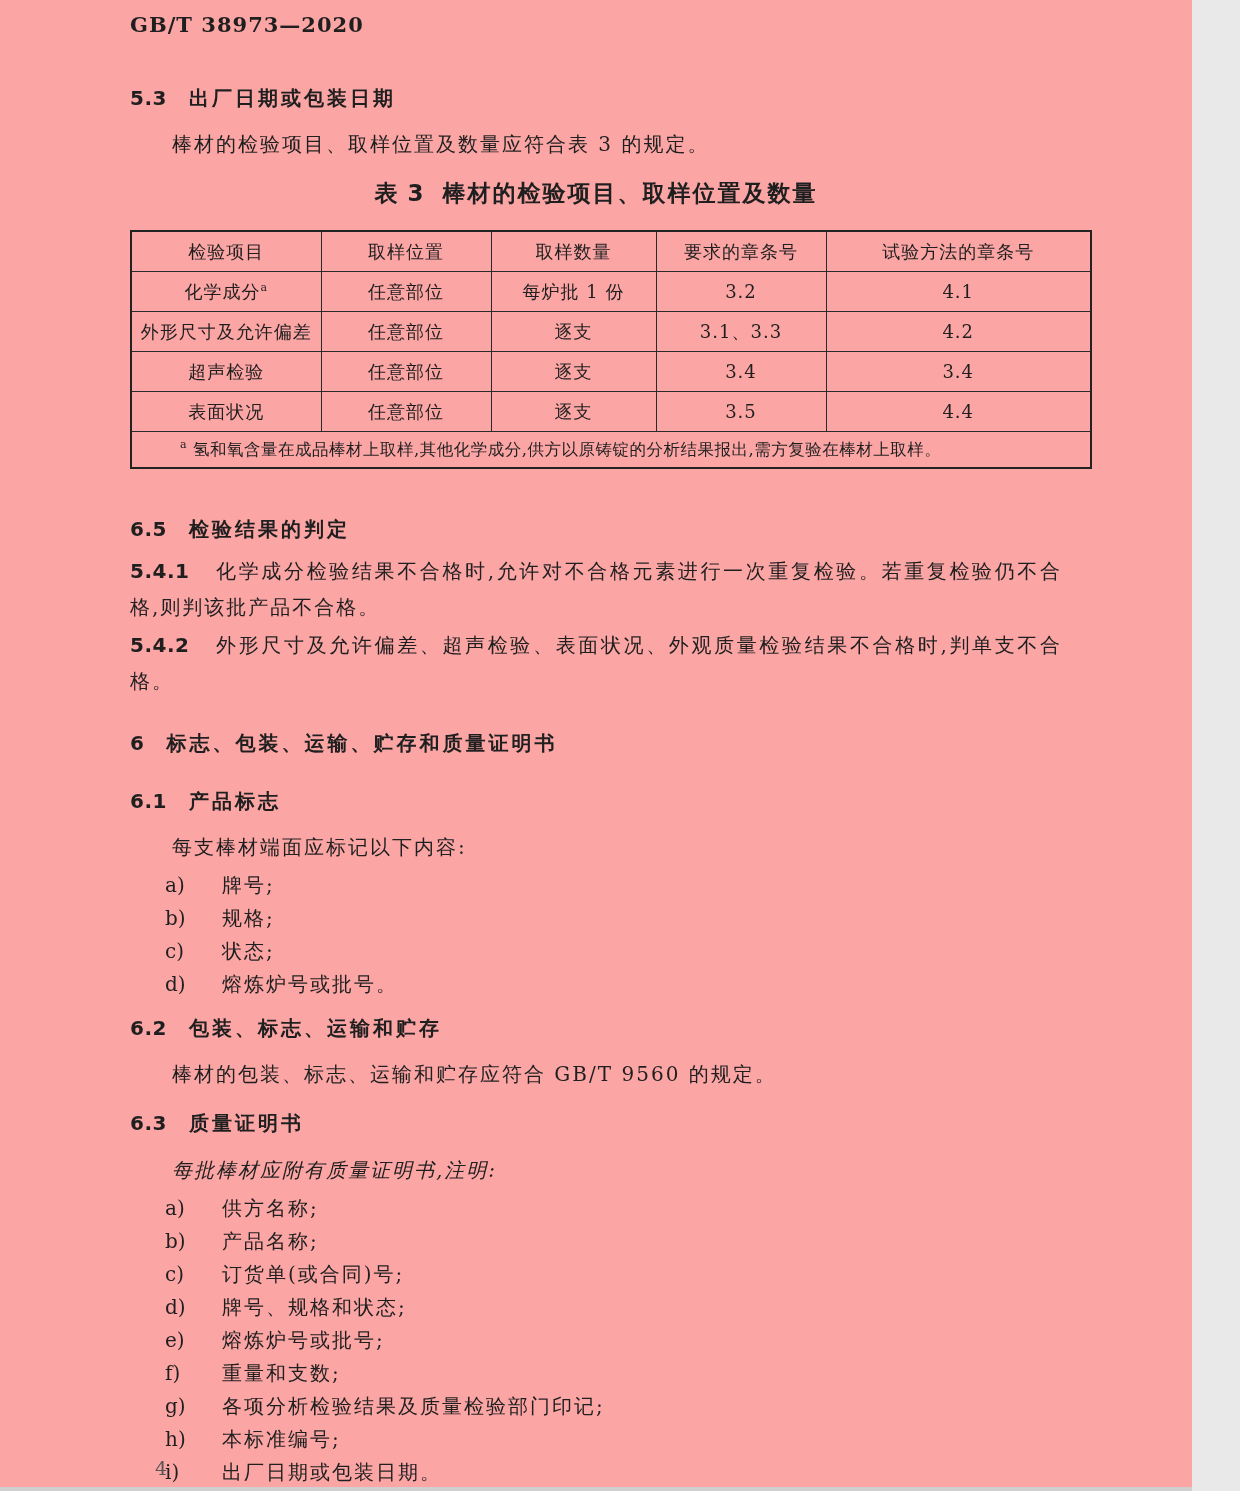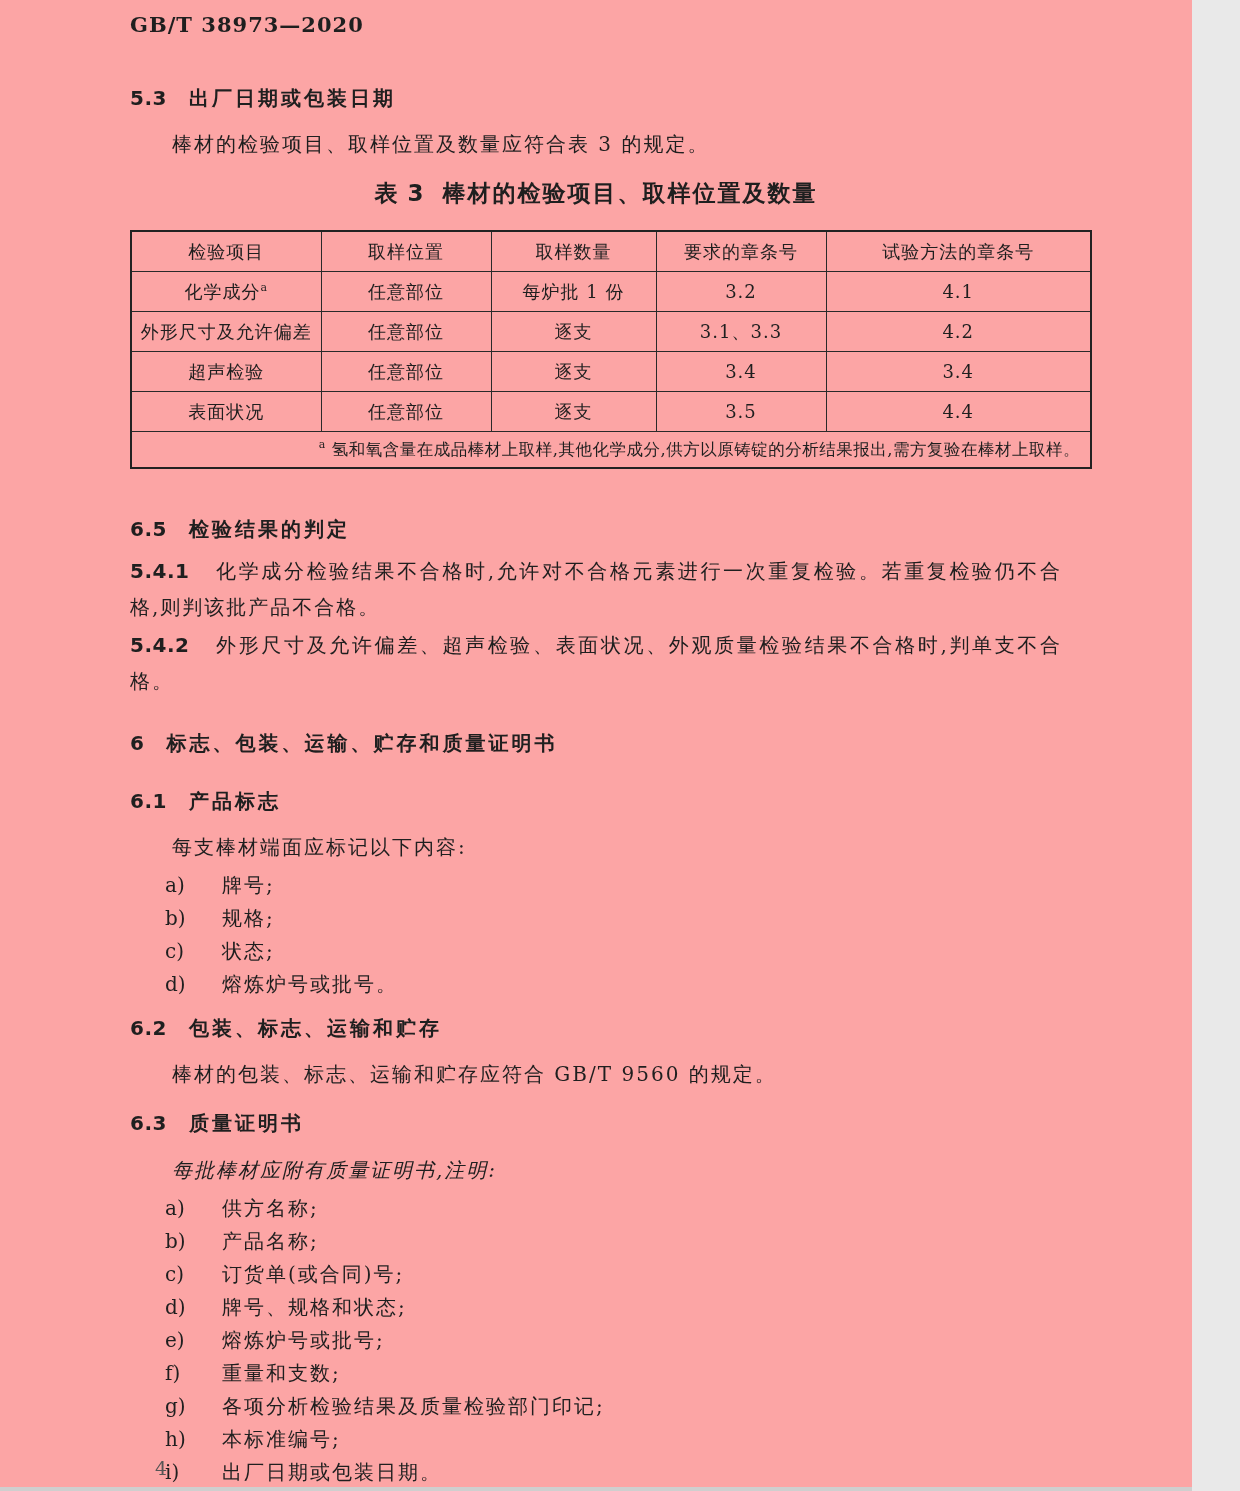--- a/index.html
+++ b/index.html
@@ -57,21 +57,21 @@
     font-size:18px;
   }
   .t3 th, .t3 td {
     border:1px solid #2a2a2a;
     text-align:center; vertical-align:middle;
     height:37px; padding:1px 2px;
     font-weight:normal; letter-spacing:1px;
     overflow:hidden; white-space:nowrap;
   }
   .t3 td.footnote {
-    text-align:right; white-space:normal;
+    text-align:left; white-space:normal;
     font-size:16.5px; letter-spacing:0.5px;
     padding:6px 10px 6px 48px; height:auto;
   }
   .sup { font-size:11px; vertical-align:super; margin-right:6px; }
   .cell-sup { font-size:11px; vertical-align:super; }
 
   .h54 { margin-top:46px; }
   .p541 { margin-top:10px; }
   .p542 { margin-top:2px; }
 

